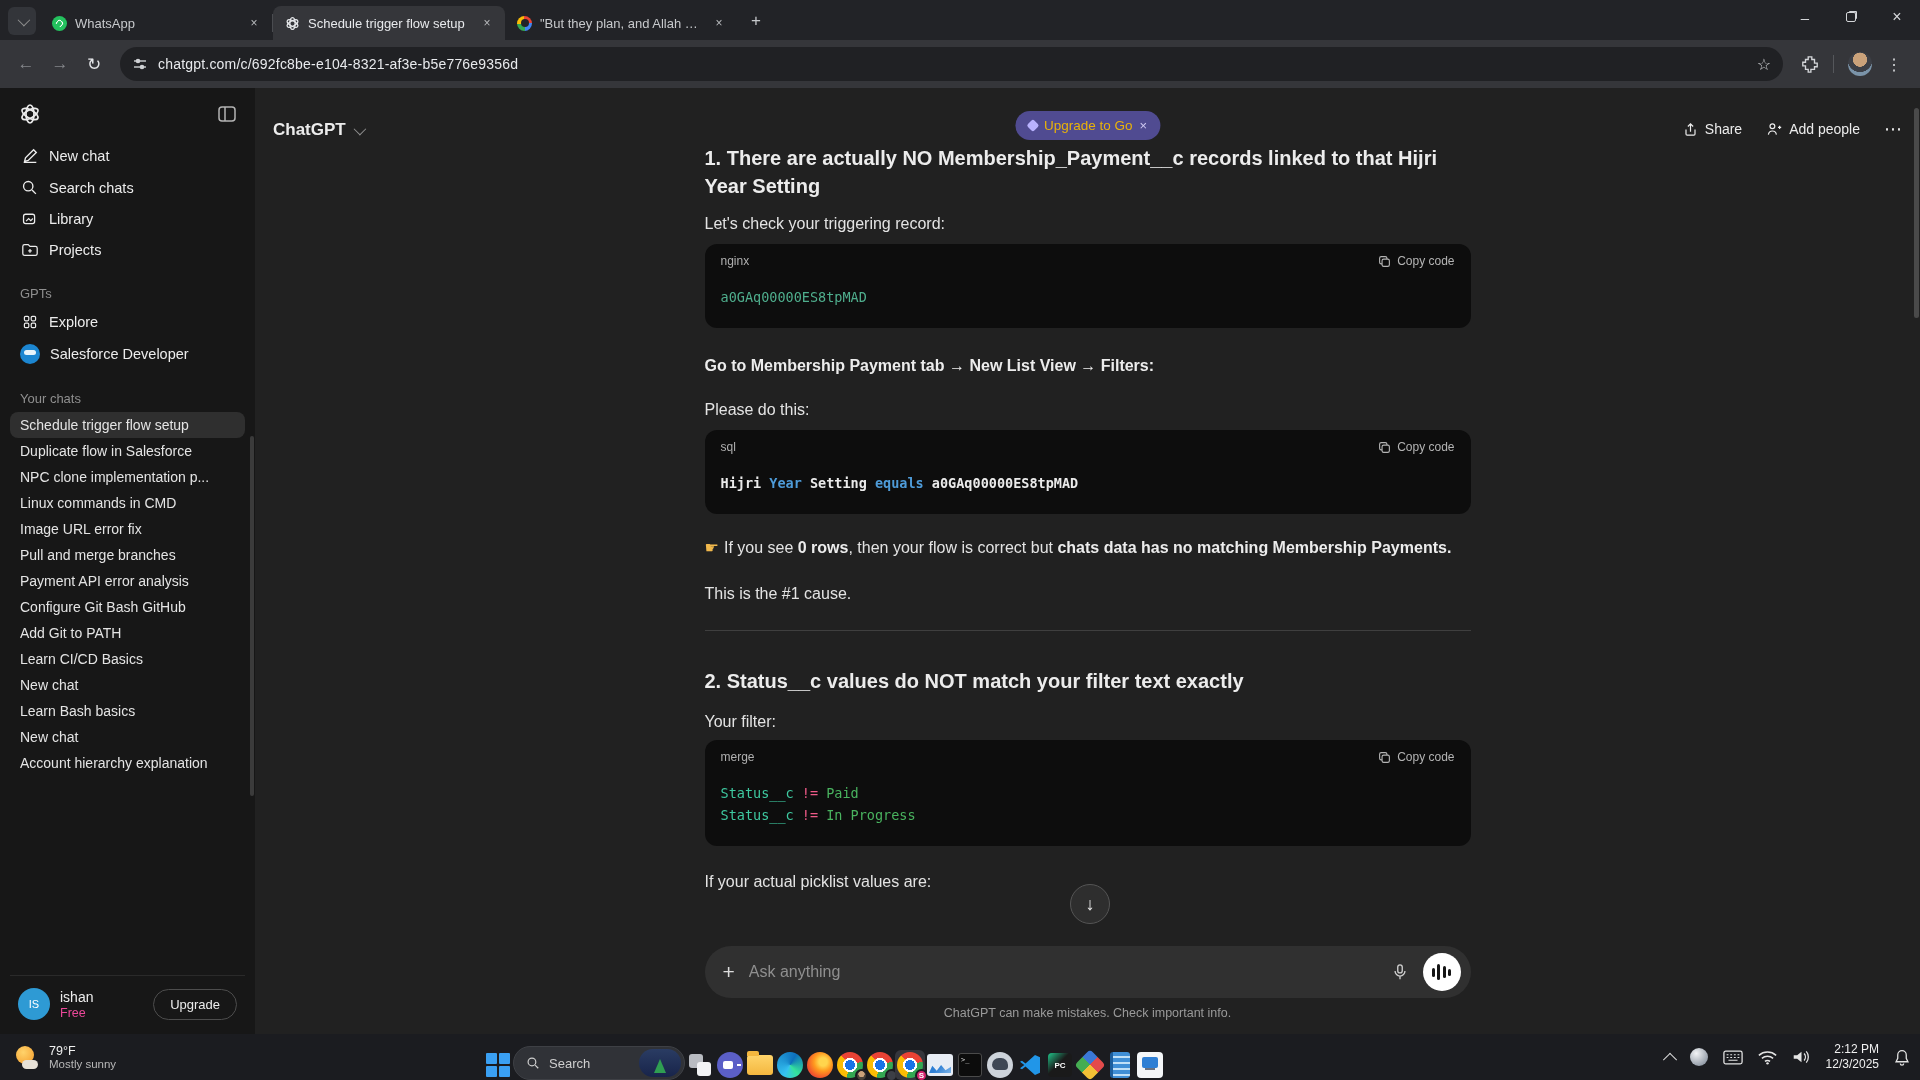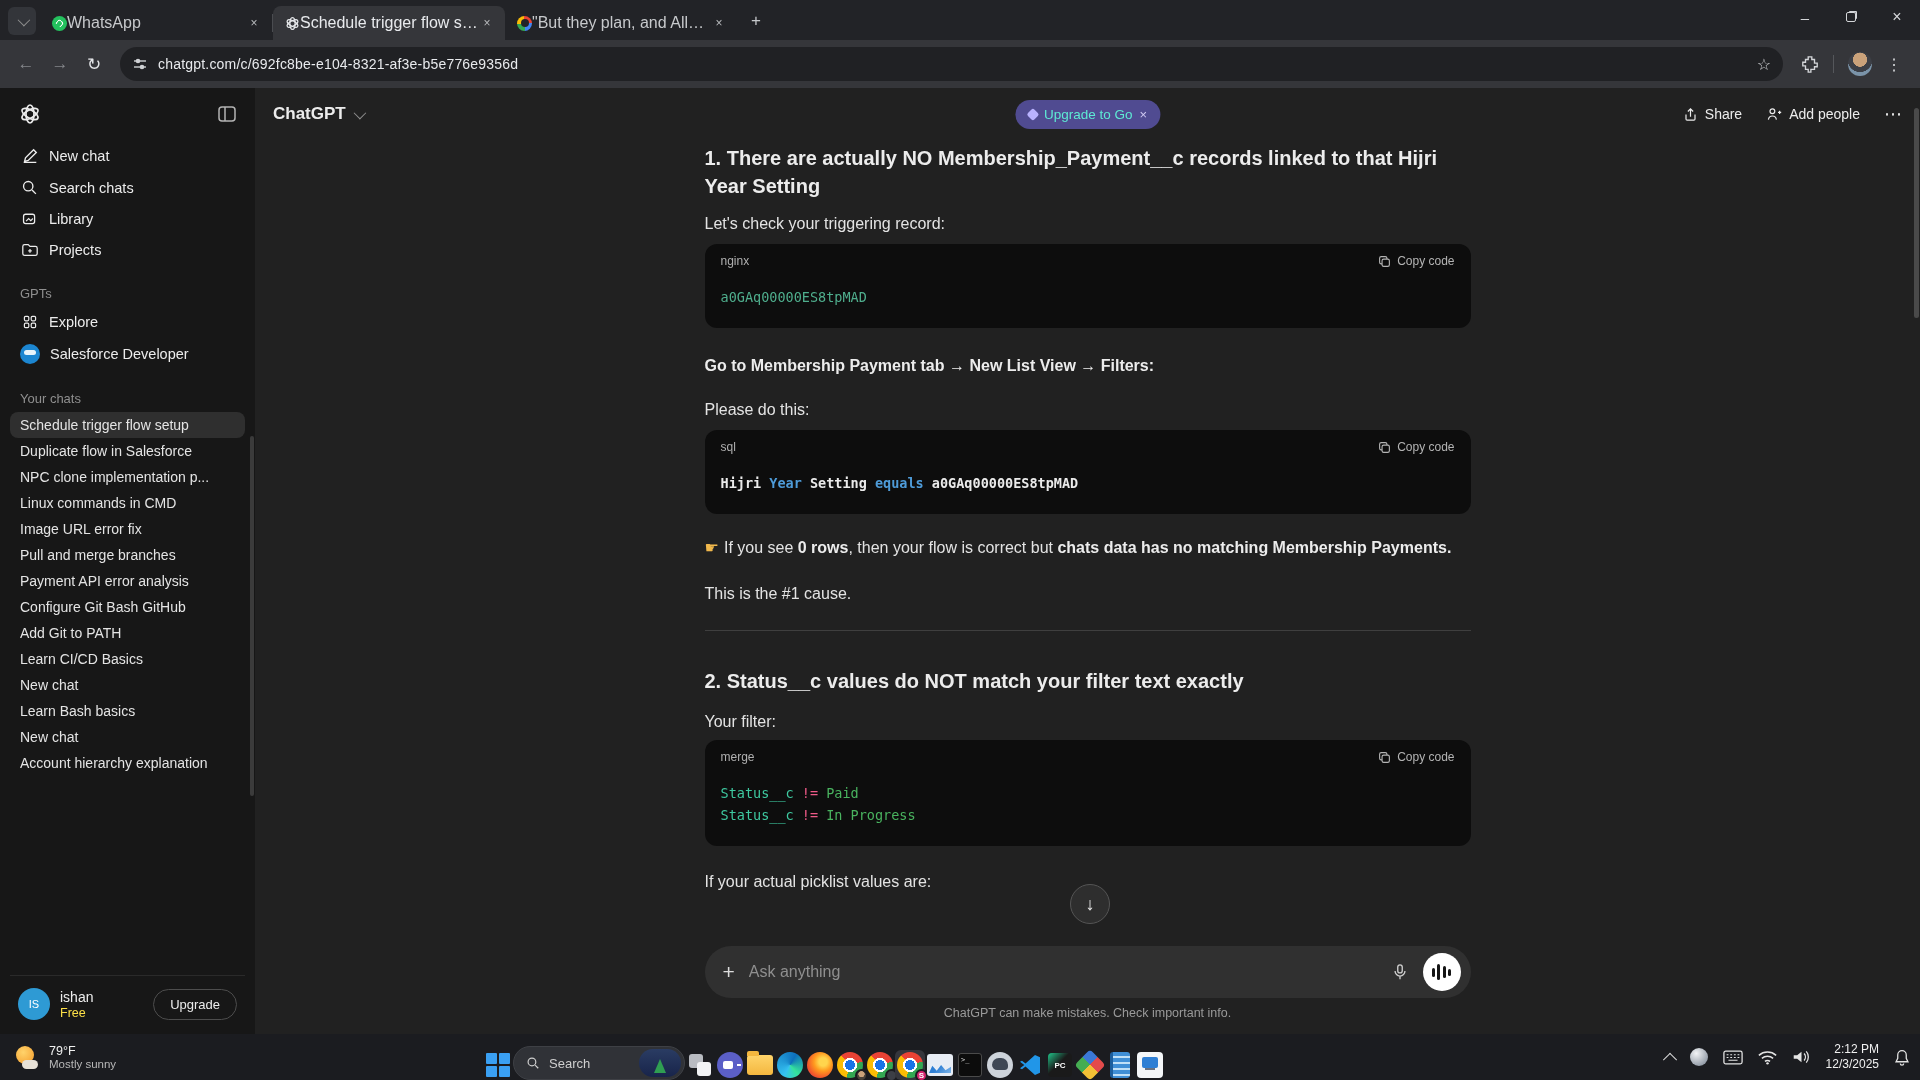--- a/index.html
+++ b/index.html
@@ -3,21 +3,21 @@
 <meta charset="utf-8">
 <style>
   * { box-sizing:border-box; margin:0; padding:0; }
   html,body { width:1920px; height:1080px; overflow:hidden; }
   body { font-family:"Liberation Sans",sans-serif; background:#212121; position:relative; color:#ececec; }
   svg { display:block; }
 
   
   .tabbar { position:absolute; top:0; left:0; width:1920px; height:40px; background:#222327; display:flex; align-items:flex-end; }
   .tab-search { width:28px; height:28px; margin:0 4px 5px 8px; border-radius:6px; background:#33353a; display:flex; align-items:center; justify-content:center; }
-  .tab { height:34px; display:flex; align-items:center; padding:0 10px 0 12px; width:232px; border-radius:8px 8px 0 0; color:#c7c9cc; font-size:16px; }
+  .tab { height:34px; display:flex; align-items:center; gap:8px; padding:0 10px 0 12px; width:232px; border-radius:8px 8px 0 0; color:#c7c9cc; font-size:13px; }
   .tab.active { background:#35363a; color:#e8eaed; }
   .tab .tlabel { flex:1; white-space:nowrap; overflow:hidden; text-overflow:ellipsis; }
   .tab-close { width:16px; height:16px; border-radius:50%; display:flex; align-items:center; justify-content:center; color:#b7b9bc; font-size:12px; }
   .tab-close::before { content:"×"; }
   .tab-sep { width:1px; height:18px; background:#4a4c50; margin-bottom:8px; }
   .newtab { width:26px; height:26px; margin:0 0 6px 6px; display:flex; align-items:center; justify-content:center; color:#c7c9cc; font-size:17px; }
   .newtab::before { content:"+"; }
   .wincontrols { position:absolute; right:0; top:0; height:34px; display:flex; }
   .wbtn { width:46px; height:34px; display:flex; align-items:center; justify-content:center; color:#d4d6d9; font-size:13px; }
   .wbtn.min::before { content:"–"; font-size:15px; }
@@ -53,30 +53,30 @@
   .sb-item { display:flex; align-items:center; gap:10px; padding:7px 10px; border-radius:8px; font-size:14.5px; color:#ececec; }
   .sb-item .ic { width:19px; display:flex; justify-content:center; color:#ececec; }
   .sb-label-sec { font-size:13px; color:#8f8f8f; margin:20px 10px 6px; }
   .chat-item { padding:5px 10px; border-radius:8px; font-size:14px; color:#e4e4e4; white-space:nowrap; overflow:hidden; text-overflow:ellipsis; }
   .chat-item.active { background:#2f2f2f; }
   .gpt-avatar { width:20px; height:20px; border-radius:50%; background:#1c86d1; position:relative; flex:none; }
   .gpt-avatar::after { content:""; position:absolute; left:4px; top:6px; width:12px; height:5px; background:#e8f4fb; border-radius:5px; }
   .sb-user { margin-top:auto; border-top:1px solid #2a2a2a; display:flex; align-items:center; gap:10px; padding:12px 8px 14px; }
   .user-avatar { width:32px; height:32px; border-radius:50%; background:#2e9ad4; color:#fff; font-size:11px; display:flex; align-items:center; justify-content:center; }
   .user-name { font-size:14px; color:#ececec; }
-  .user-plan { font-size:12.5px; color:#fde047; margin-top:1px; }
+  .user-plan { font-size:12.5px; color:#ec4899; margin-top:1px; }
   .upgrade-btn { margin-left:auto; border:1px solid #4d4d4d; border-radius:999px; padding:7px 16px; font-size:13px; color:#ececec; background:transparent; }
   .sb-scrollthumb { position:absolute; right:1px; top:348px; width:4px; height:360px; background:#3b3b3b; border-radius:2px; }
 
   
   .main { flex:1; position:relative; background:#212121; }
-  .main-head { height:52px; display:flex; align-items:center; padding:0 18px; position:relative; }
+  .main-head { height:52px; display:flex; align-items:flex-end; padding:0 18px; position:relative; }
   .model-switch { display:flex; align-items:center; gap:8px; font-size:17px; font-weight:600; color:#ececec; }
   .chev { width:9px; height:9px; border-right:1.6px solid #8f8f8f; border-bottom:1.6px solid #8f8f8f; transform:rotate(45deg) translateY(-2px); }
-  .go-badge { position:absolute; left:50%; transform:translateX(-50%); display:flex; align-items:center; gap:7px; background:#504b91; border-radius:999px; padding:7px 13px; font-size:13.5px; color:#5eead4; }
+  .go-badge { position:absolute; left:50%; transform:translateX(-50%); display:flex; align-items:center; gap:7px; background:#504b91; border-radius:999px; padding:7px 13px; font-size:13.5px; color:#eab308; }
   .go-diamond { width:9px; height:9px; background:#b9b2ff; transform:rotate(45deg); border-radius:2px; }
   .go-close { color:#cfc9f2; font-size:13px; }
   .go-close::before { content:"×"; }
   .head-right { margin-left:auto; display:flex; align-items:center; gap:24px; font-size:14px; color:#ececec; }
   .hr-item { display:flex; align-items:center; gap:7px; }
   .kebab-h::before { content:"⋯"; font-size:18px; color:#ececec; }
 
   
   .chat-scroll { position:absolute; top:52px; left:0; right:0; bottom:140px; overflow:hidden; }
   .col { width:766px; margin:0 auto; padding-top:4px; }

